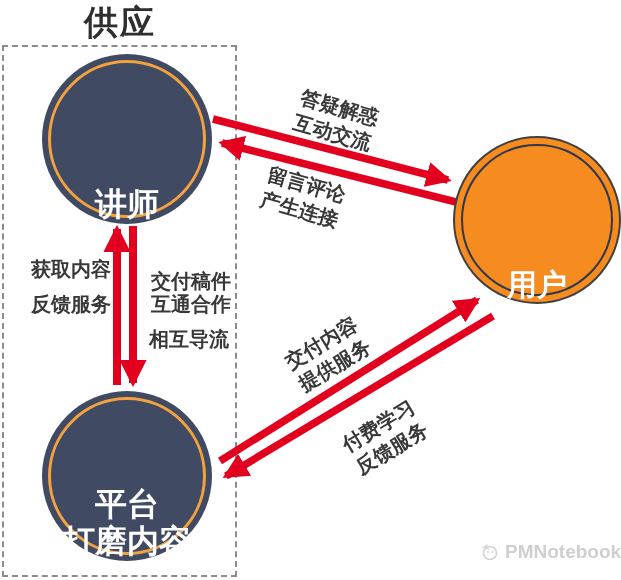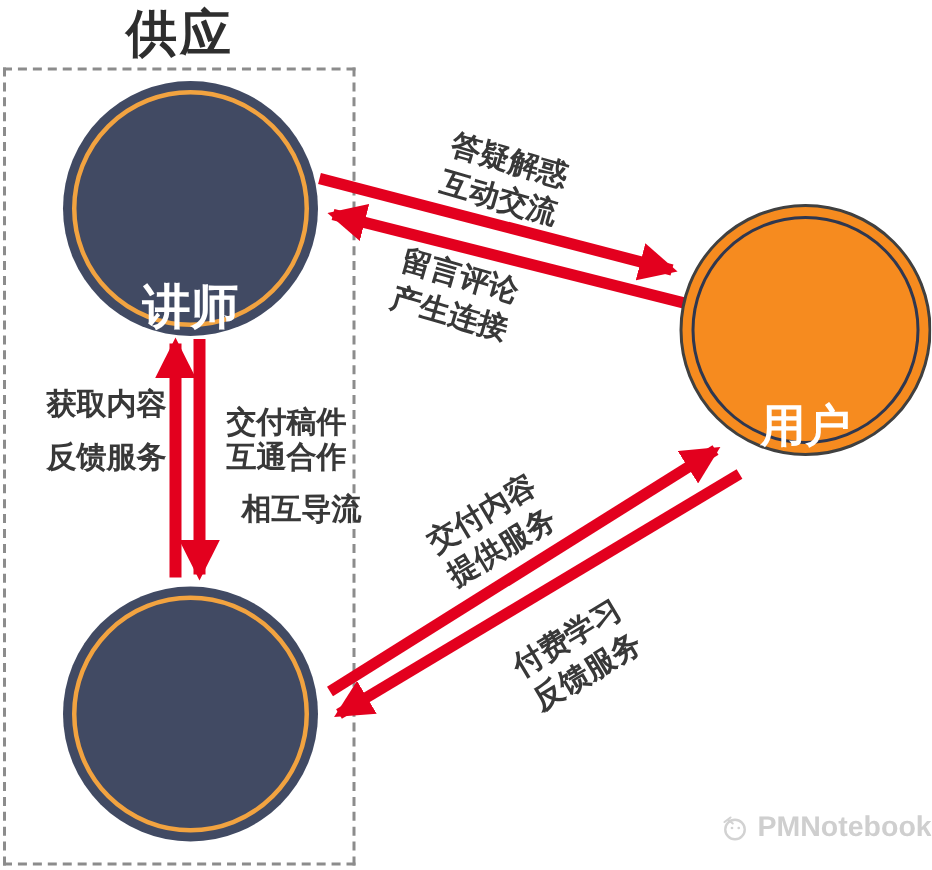--- a/index.html
+++ b/index.html
@@ -48,21 +48,21 @@
   .lbl-comment{left:303px;top:197px;--rot:16deg;}
   .lbl-deliver-content{left:328px;top:354px;--rot:-31deg;}
   .lbl-pay{left:385px;top:437px;--rot:-31deg;}
   .side-label{
     position:absolute;font-size:20px;font-weight:bold;color:#383838;white-space:nowrap;
   }
   .lbl-revise{left:31px;top:256px;}
   .lbl-settle{left:31px;top:291px;}
   .lbl-manuscript{left:151px;top:268px;}
   .lbl-coop{left:151px;top:291px;font-family:Liberation Mono, monospace;}
-  .lbl-traffic{left:161px;top:326px;}
+  .lbl-traffic{left:149px;top:326px;}
   .watermark{
     position:absolute;left:480px;top:541px;display:flex;align-items:center;gap:5px;
     color:#cfcfcf;font-size:19px;font-weight:bold;
   }
   .watermark svg{display:block;}
 </style>
 </head>
 <body>
 
 <div class="canvas">
@@ -88,20 +88,22 @@
   <div class="node navy lecturer">
     <div class="ring"></div>
     <div class="node-text">
       <span>讲师</span>
     </div>
   </div>
 
   <div class="node navy platform">
     <div class="ring"></div>
     <div class="node-text">
+      <span>平台</span>
+      <span>打磨内容</span>
     </div>
   </div>
 
   <div class="node user userpos">
     <div class="ring"></div>
     <div class="node-text">
       <span>用户</span>
     </div>
   </div>
 

